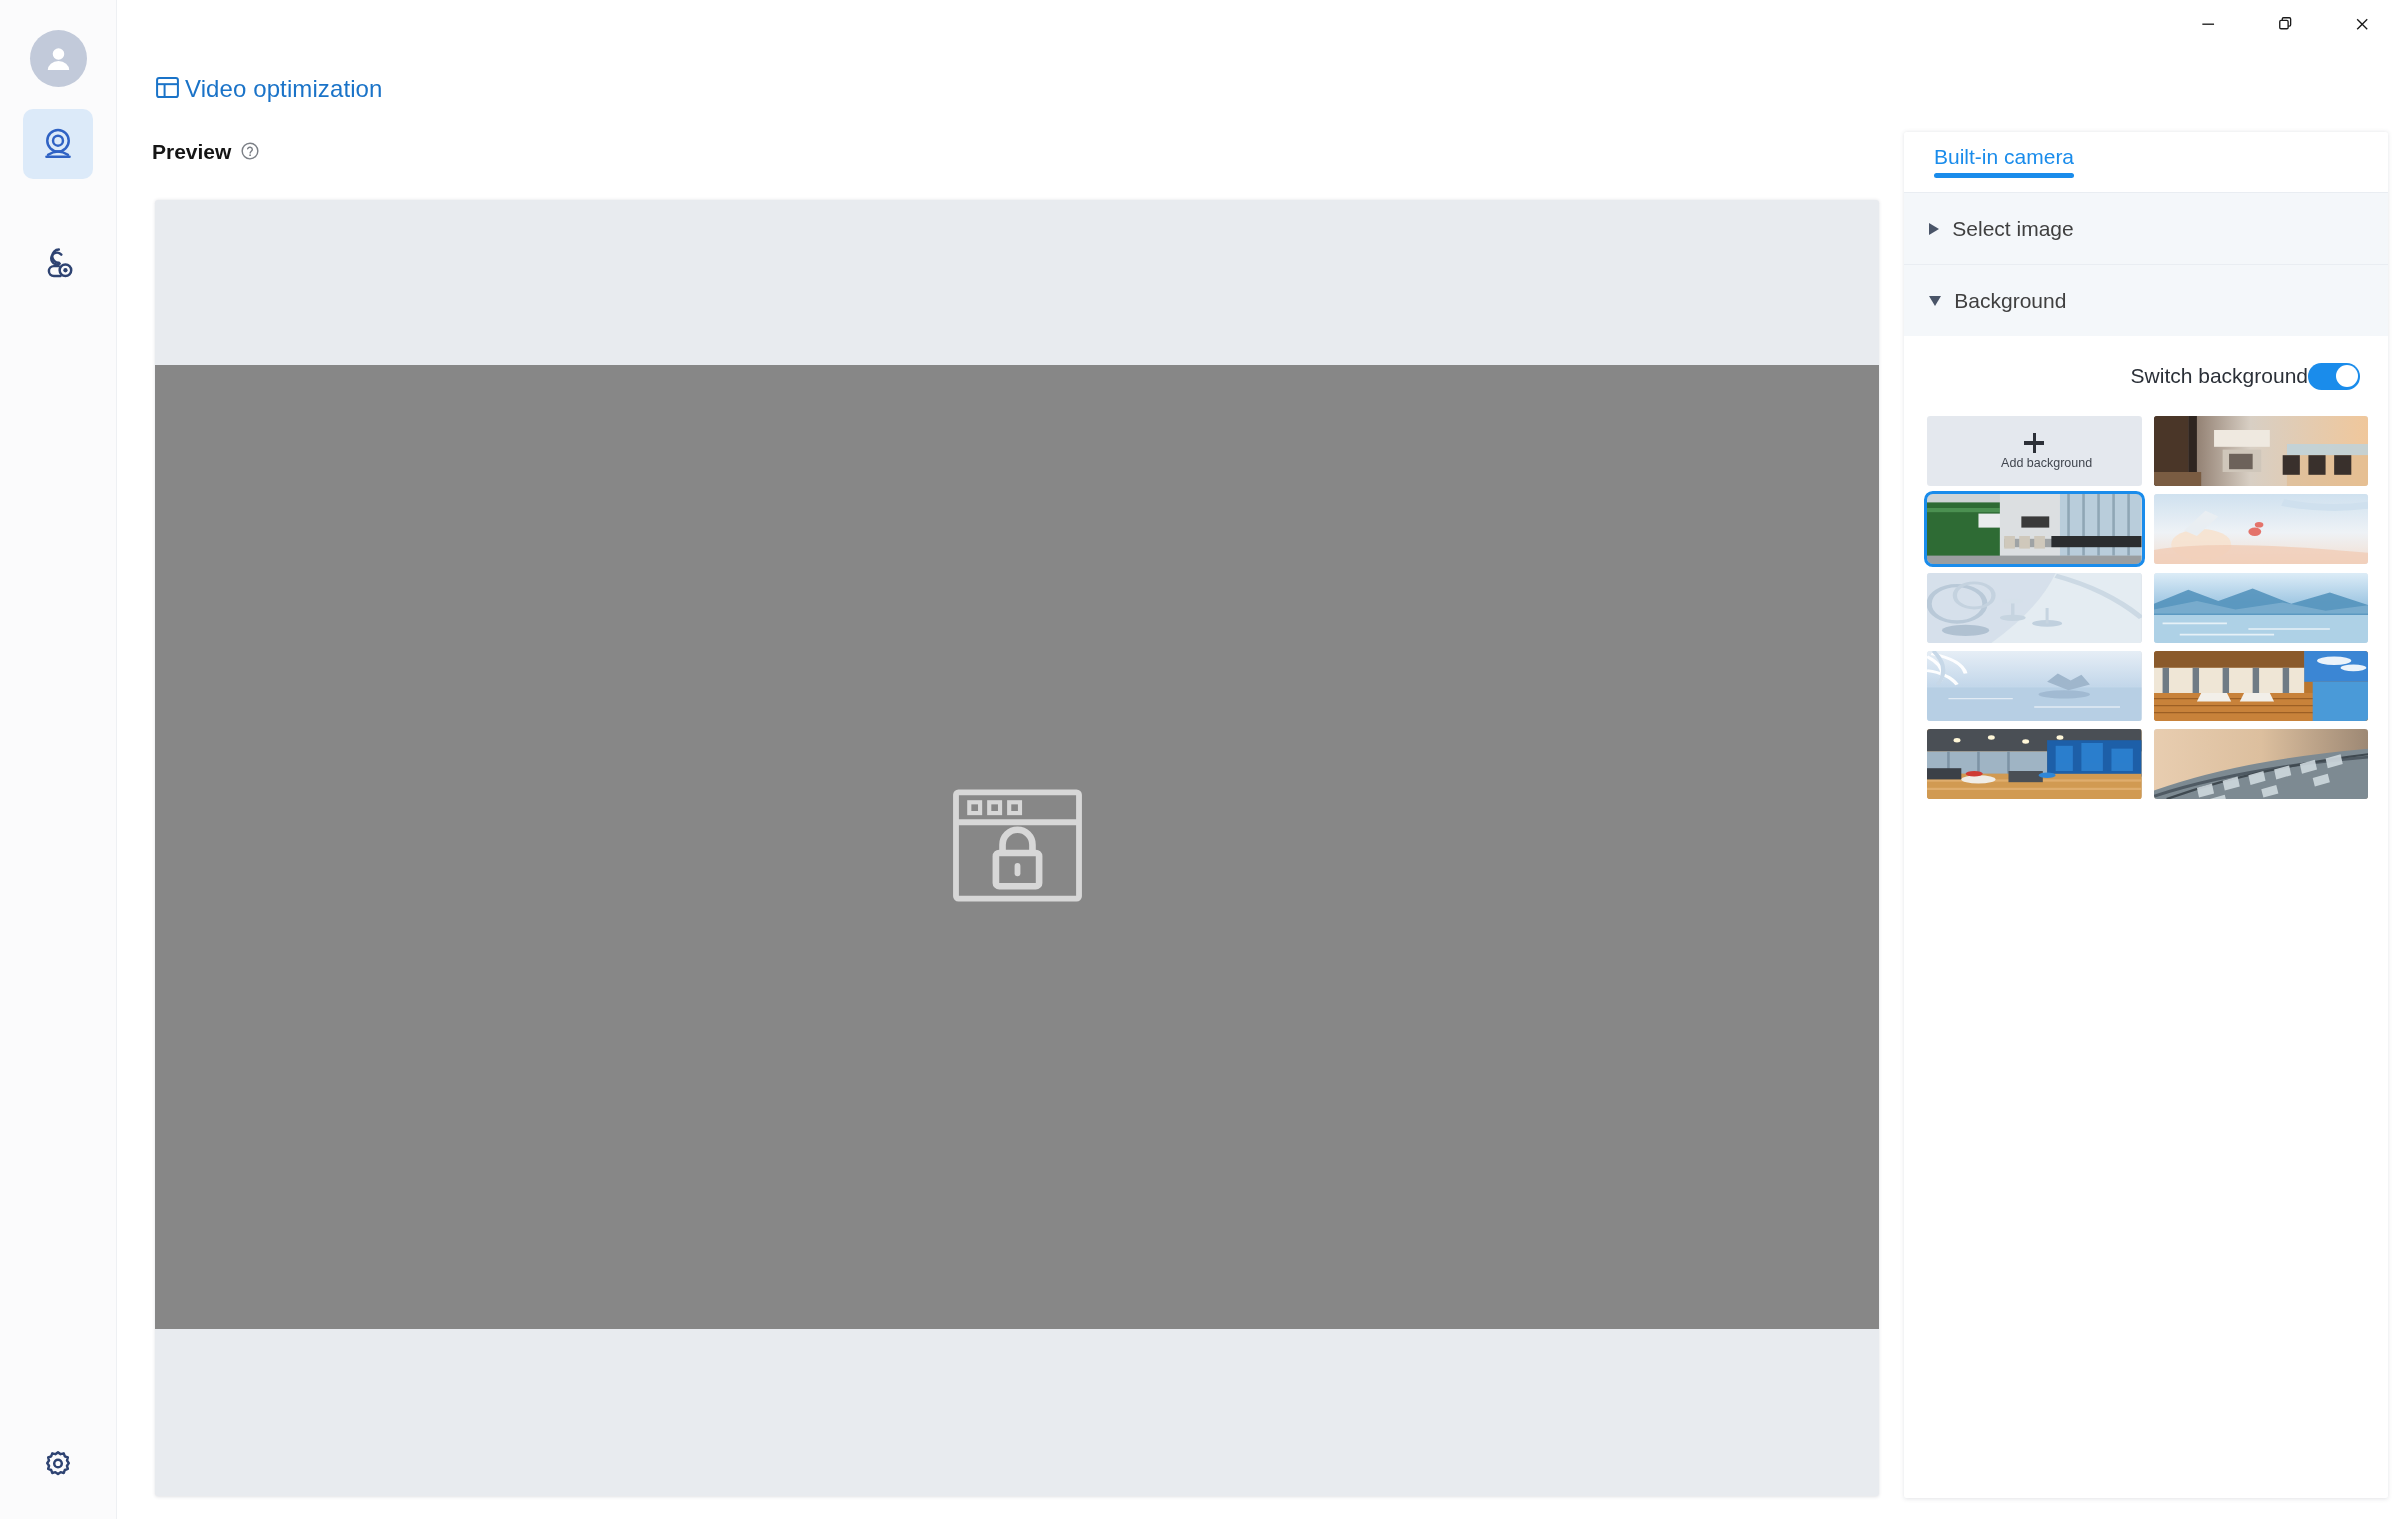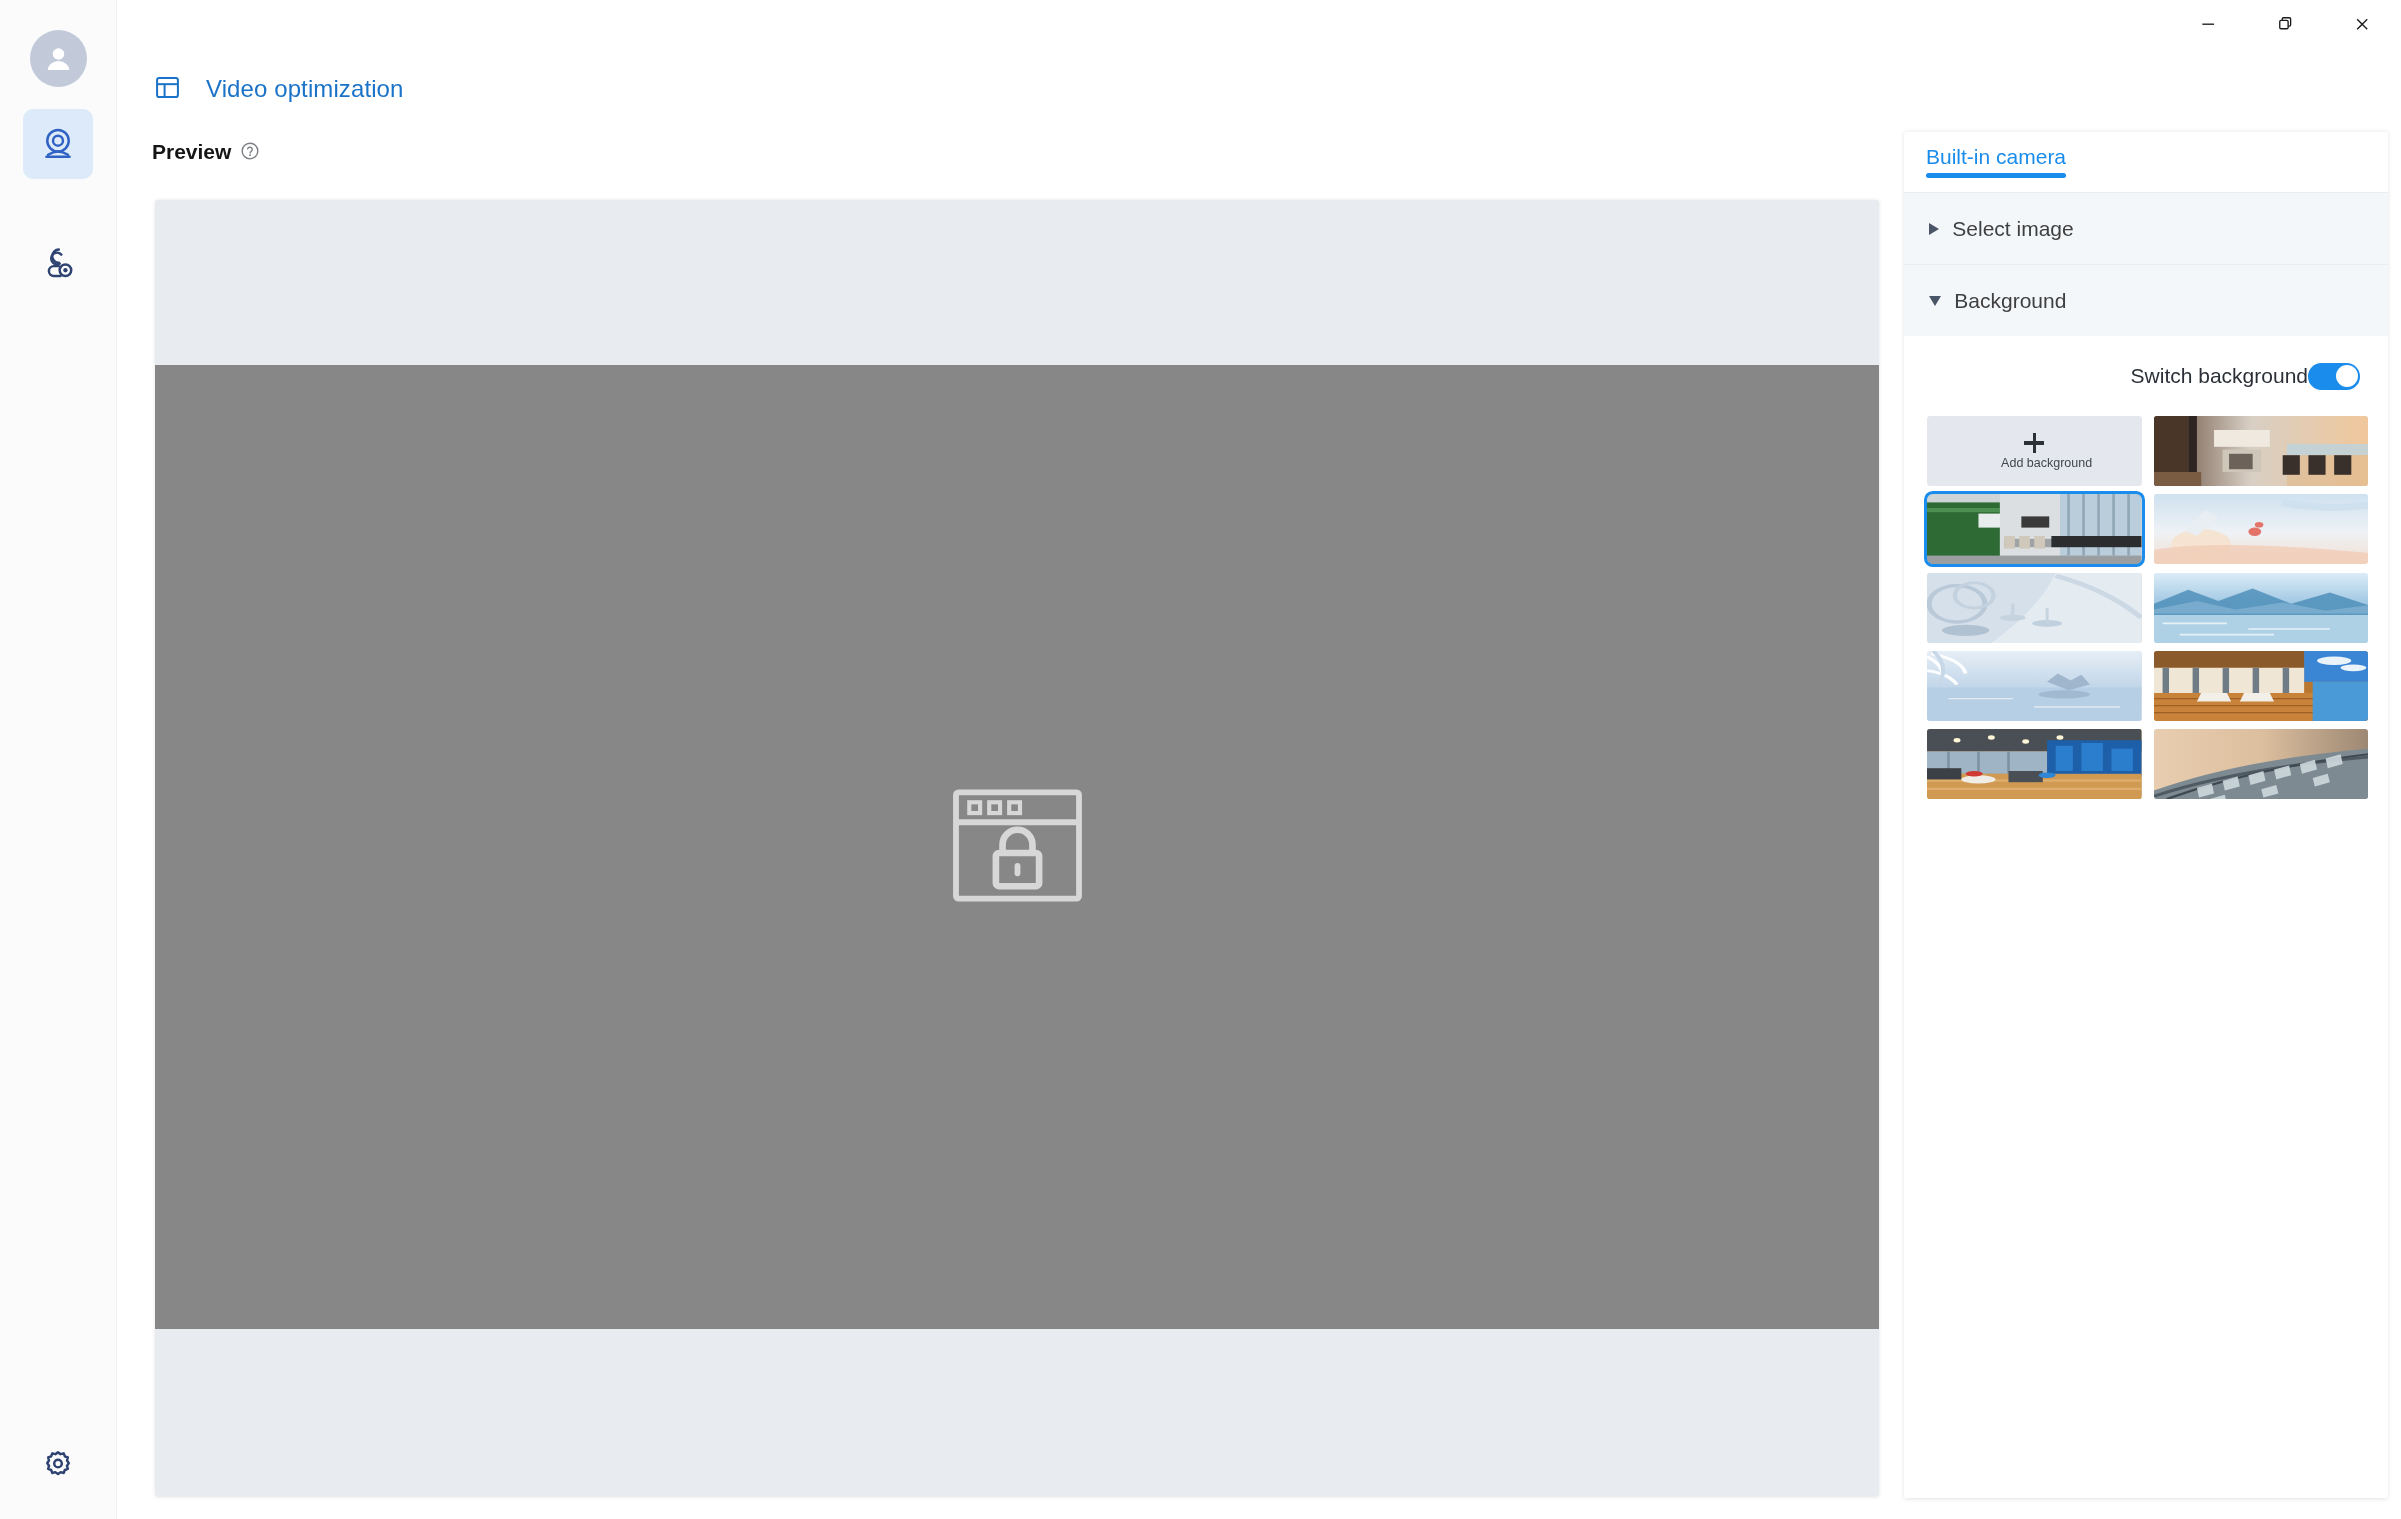--- a/index.html
+++ b/index.html
@@ -39,21 +39,21 @@
 
   
   .winctl { position:absolute; top:0; right:0; height:52px; display:flex; }
   .winbtn {
     width: 77px; height:52px; display:flex; align-items:center; justify-content:center;
   }
 
   
   .header {
     position:absolute; left:155px; top:75px;
-    display:flex; align-items:flex-end; gap:26px;
+    display:flex; align-items:flex-end; gap:5px;
   }
   .header-title {
     font-size: 24px; color:#1a73c8; font-weight:400; letter-spacing:0.1px;
   }
 
   
   .preview-label-row {
     position:absolute; left:152px; top:140px;
     display:flex; align-items:center; gap:8.3px;
   }
@@ -83,21 +83,21 @@
     box-shadow: 0 0.8px 4.2px rgba(60,70,90,.15);
     border-radius:2.5px;
     overflow:hidden;
   }
   .tabbar {
     position:relative; height: 60px; padding-left: 22px;
     display:flex; align-items:flex-start;
   }
   .tab {
     padding-top: 13.3px;
-    font-size: 21px; color:#1a8ceb; position:relative;
+    font-size: 21px; color:#1a8ceb; position:relative;margin-left:8px;
   }
   .tab-underline {
     position:absolute; left:0; bottom:-8.3px; height:4.2px; width:100%;
     background:#1a8ceb; border-radius:2.5px;
   }
   .section-row {
     height: 72px;
     background:#f4f7fa;
     border-top:0.8px solid #e9edf2;
     display:flex; align-items:center; padding-left: 25px; gap: 13.3px;

